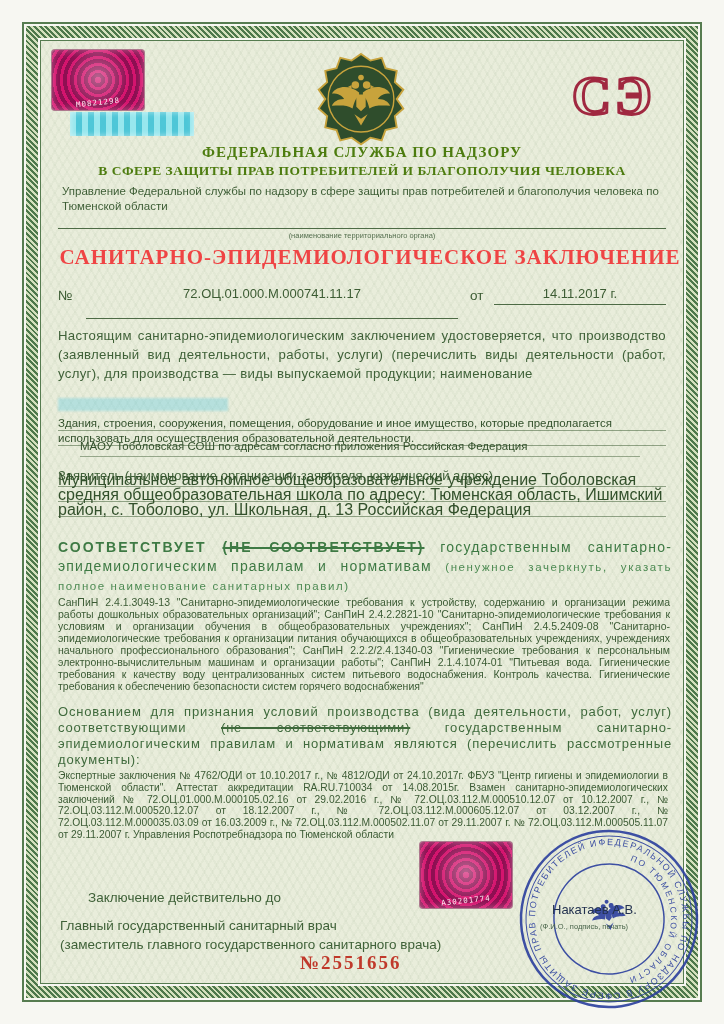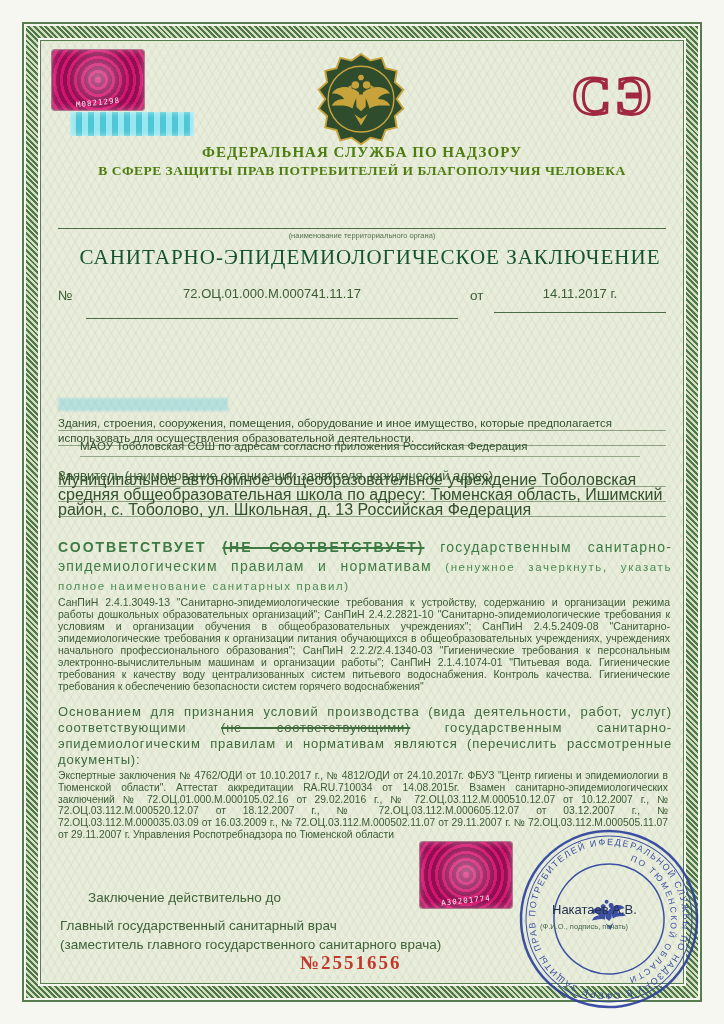--- a/index.html
+++ b/index.html
@@ -33,27 +33,27 @@
     background-image:linear-gradient(to top, rgba(70,100,60,.55) 1px, transparent 1px);
     background-size:100% 15px; line-height:15px;
   }
   .rule { height:1px; background:#4d6b45; }
   
   .hdr1 { top:144px; left:60px; right:60px; font-size:15px; font-weight:bold; letter-spacing:1px; }
   .hdr2 { top:163px; left:60px; right:60px; font-size:13.5px; font-weight:bold; letter-spacing:.5px; }
   .terr { top:184px; left:62px; width:600px; font-size:11.5px; line-height:14.5px; color:#3d5d35; }
   .terr-rule { top:228px; left:58px; right:58px; }
   .terr-cap { top:231px; left:0; right:0; font-size:7.5px; color:#567050; }
-  .doc-title { top:245px; left:16px; right:0; font-size:21px; font-weight:normal; letter-spacing:1px; color:#14532d; }
+  .doc-title { top:245px; left:16px; right:0; font-size:21px; font-weight:bold; letter-spacing:1px; color:#ef4444; }
   
   .numrow { top:286px; left:58px; right:58px; height:22px; font-size:13.5px; }
   .no-label { position:absolute; left:0; top:2px; }
   .num-val  { position:absolute; left:28px; width:372px; text-align:center; border-bottom:1px solid #4d6b45; padding-bottom:17px; font-size:13px; }
   .from-label { position:absolute; left:412px; top:2px; }
-  .date-val { position:absolute; left:436px; width:172px; text-align:center; border-bottom:1px solid #4d6b45; padding-bottom:11px; font-size:13px; }
+  .date-val { position:absolute; left:436px; width:172px; text-align:center; border-bottom:1px solid #4d6b45; padding-bottom:3px; font-size:13px; }
   
   .intro { top:326px; left:58px; width:608px; font-size:13.2px; line-height:19px; letter-spacing:.3px; color:#3f6138; }
   .hl-smudge { top:398px; left:58px; width:170px; height:13px; background:rgba(90,200,225,.35); filter:blur(1px); }
   .activity { top:396px; left:58px; width:608px; font-size:11.5px; color:#32502b;margin-top:20px; }
   .org-short { top:440px; left:80px; width:560px; font-size:11.5px; height:16px; border-bottom:1px solid rgba(70,100,60,.5); color:#32502b; }
   .app-label { top:468px; left:58px; font-size:13px; color:#3f6138; }
   .applicant { top:472px; left:58px; width:608px; font-size:16px; color:#32502b; }
   .compliance { top:538px; left:58px; width:614px; font-size:14px; line-height:18.5px; letter-spacing:1.2px; color:#3e7a44; }
   .compliance .word { font-weight:bold; letter-spacing:2px; }
   .compliance .note { font-size:11.5px; letter-spacing:1.6px; color:#4c8a52; }
@@ -124,32 +124,34 @@
   </div>
 
   <div class="abs se-logo">
     <svg viewBox="0 0 120 70" width="120" height="70">
       <text x="12" y="54" font-family="Liberation Serif, serif" font-weight="bold" font-size="54" fill="none" stroke="#a02840" stroke-width="3" letter-spacing="4">СЭ</text>
     </svg>
   </div>
 
   <div class="abs hdr1 center serif green-dk">ФЕДЕРАЛЬНАЯ СЛУЖБА ПО НАДЗОРУ</div>
   <div class="abs hdr2 center serif green-dk">В СФЕРЕ ЗАЩИТЫ ПРАВ ПОТРЕБИТЕЛЕЙ И БЛАГОПОЛУЧИЯ ЧЕЛОВЕКА</div>
+  <div class="abs terr">Управление Федеральной службы по надзору в сфере защиты прав потребителей и благополучия человека по Тюменской области</div>
   <div class="abs rule terr-rule"></div>
   <div class="abs terr-cap center">(наименование территориального органа)</div>
 
   <div class="abs doc-title center serif">САНИТАРНО-ЭПИДЕМИОЛОГИЧЕСКОЕ ЗАКЛЮЧЕНИЕ</div>
 
   <div class="abs numrow">
     <span class="no-label">№</span>
     <span class="num-val">72.ОЦ.01.000.М.000741.11.17</span>
     <span class="from-label">от</span>
     <span class="date-val">14.11.2017 г.</span>
   </div>
 
+  <div class="abs intro just">Настоящим санитарно-эпидемиологическим заключением удостоверяется, что производство (заявленный вид деятельности, работы, услуги) (перечислить виды деятельности (работ, услуг), для производства — виды выпускаемой продукции; наименование</div>
 
   <div class="abs hl-smudge"></div>
   <div class="abs activity ruled">Здания, строения, сооружения, помещения, оборудование и иное имущество, которые предполагается использовать для осуществления образовательной деятельности.</div>
 
   <div class="abs org-short">МАОУ Тоболовская СОШ по адресам согласно приложения  Российская Федерация</div>
 
   <div class="abs app-label">Заявитель (наименование организации-заявителя, юридический адрес)</div>
   <div class="abs applicant ruled">Муниципальное автономное общеобразовательное учреждение Тоболовская средняя общеобразовательная школа по адресу: Тюменская область, Ишимский район, с. Тоболово, ул. Школьная, д. 13  Российская Федерация</div>
 
   <div class="abs compliance just">

